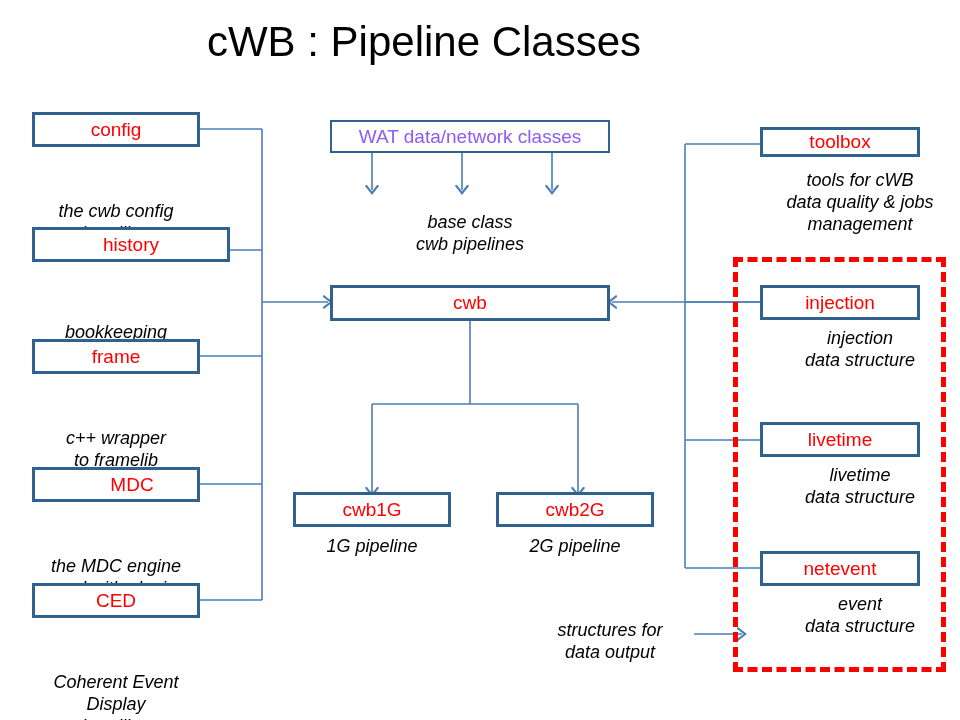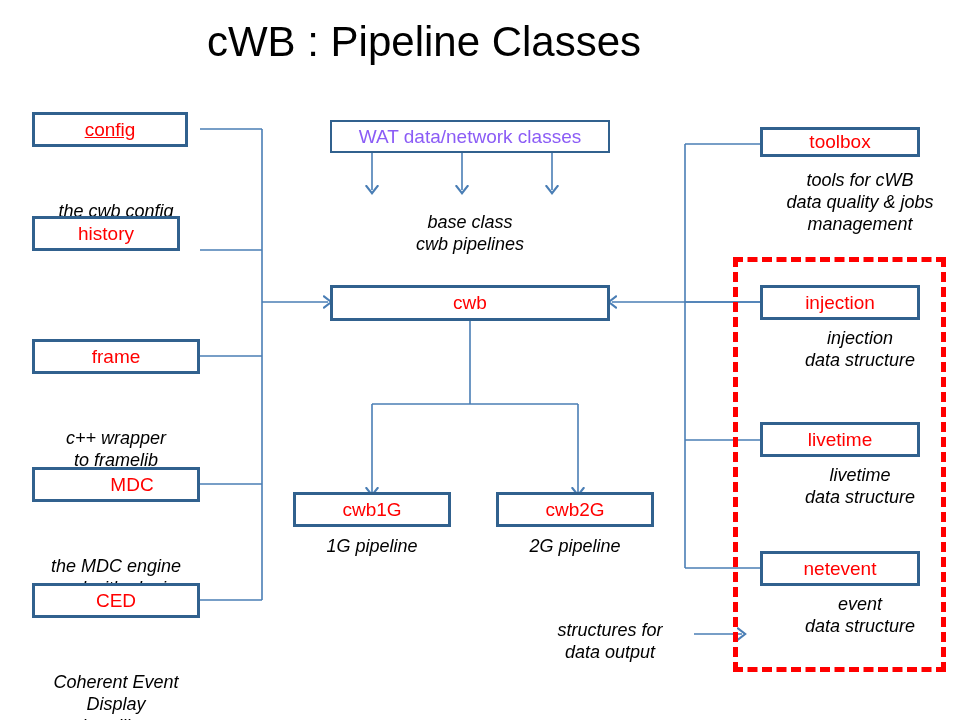--- a/index.html
+++ b/index.html
@@ -112,29 +112,30 @@
       <path d="M685,144 L685,568"></path>
 
       <path d="M760,302 L612,302" marker-end="url(#arrow-d)"></path>
 
       <path d="M694,634 L742,634" marker-end="url(#arrow-d)"></path>
     </g>
   </svg>
 
   <div class="dashed-region" style="left:733px; top:257px; width:213px; height:415px;"></div>
 
-  <div class="node" style="left:32px; top:112px; width:156px; height:35px;text-decoration:underline;">
+  <div class="node" style="left:32px; top:112px; width:168px; height:35px;">
     <span>config</span>
   </div>
   <div class="caption left-col" style="left:11px; top:155px;">the cwb config
 handling</div>
 
-  <div class="node" style="left:32px; top:216px; width:148px; height:35px;text-align:center;">
+  <div class="node" style="left:32px; top:227px; width:198px; height:35px;text-align:center;">
     <span>history</span>
   </div>
+  <div class="caption left-col" style="left:11px; top:276px;">bookkeeping</div>
 
   <div class="node" style="left:32px; top:339px; width:168px; height:35px;">
     <span>frame</span>
   </div>
   <div class="caption left-col" style="left:11px; top:382px;">c++ wrapper
 to framelib</div>
 
   <div class="node" style="left:32px; top:467px; width:168px; height:35px;padding-left:32px;">
     <span>MDC</span>
   </div>

